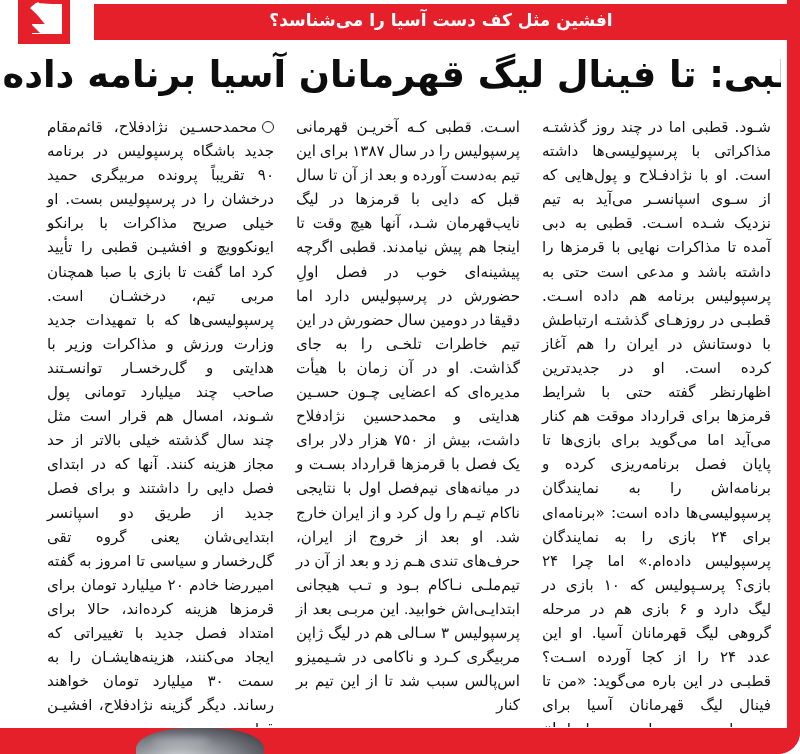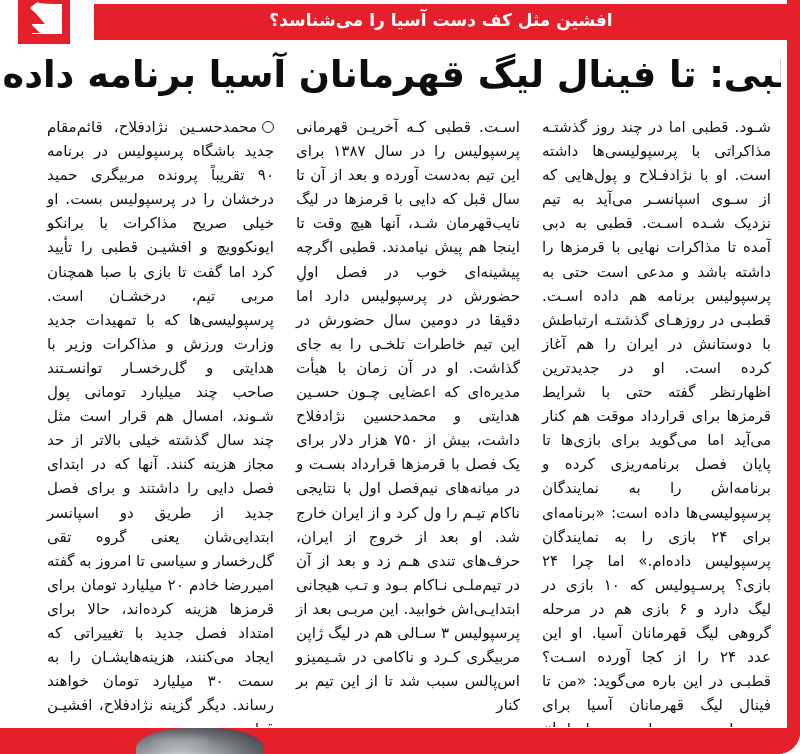--- a/index.html
+++ b/index.html
@@ -136,21 +136,21 @@
     font-size:15.1px;
     line-height:24.1px;
     color:#111111;
     text-align:justify;
     text-align-last:justify;
     overflow:hidden;
     word-spacing:-0.2px;
   }
   .col + .col{margin-right:0;}
   .col-1{padding-left:11px;padding-right:6px;}
-  .col-2{padding-left:11px;padding-right:11px;}
+  .col-2{padding-left:11px;padding-right:11px;font-family:Liberation Serif, serif;}
   .col-3{padding-left:8px;padding-right:11px;}
   .col p{margin:0;}
   .bullet{
     display:inline-block;
     width:10px;height:10px;
     border:1.6px solid #1a1a1a;
     border-radius:50%;
     vertical-align:middle;
     margin-left:5px;
     margin-bottom:2px;

